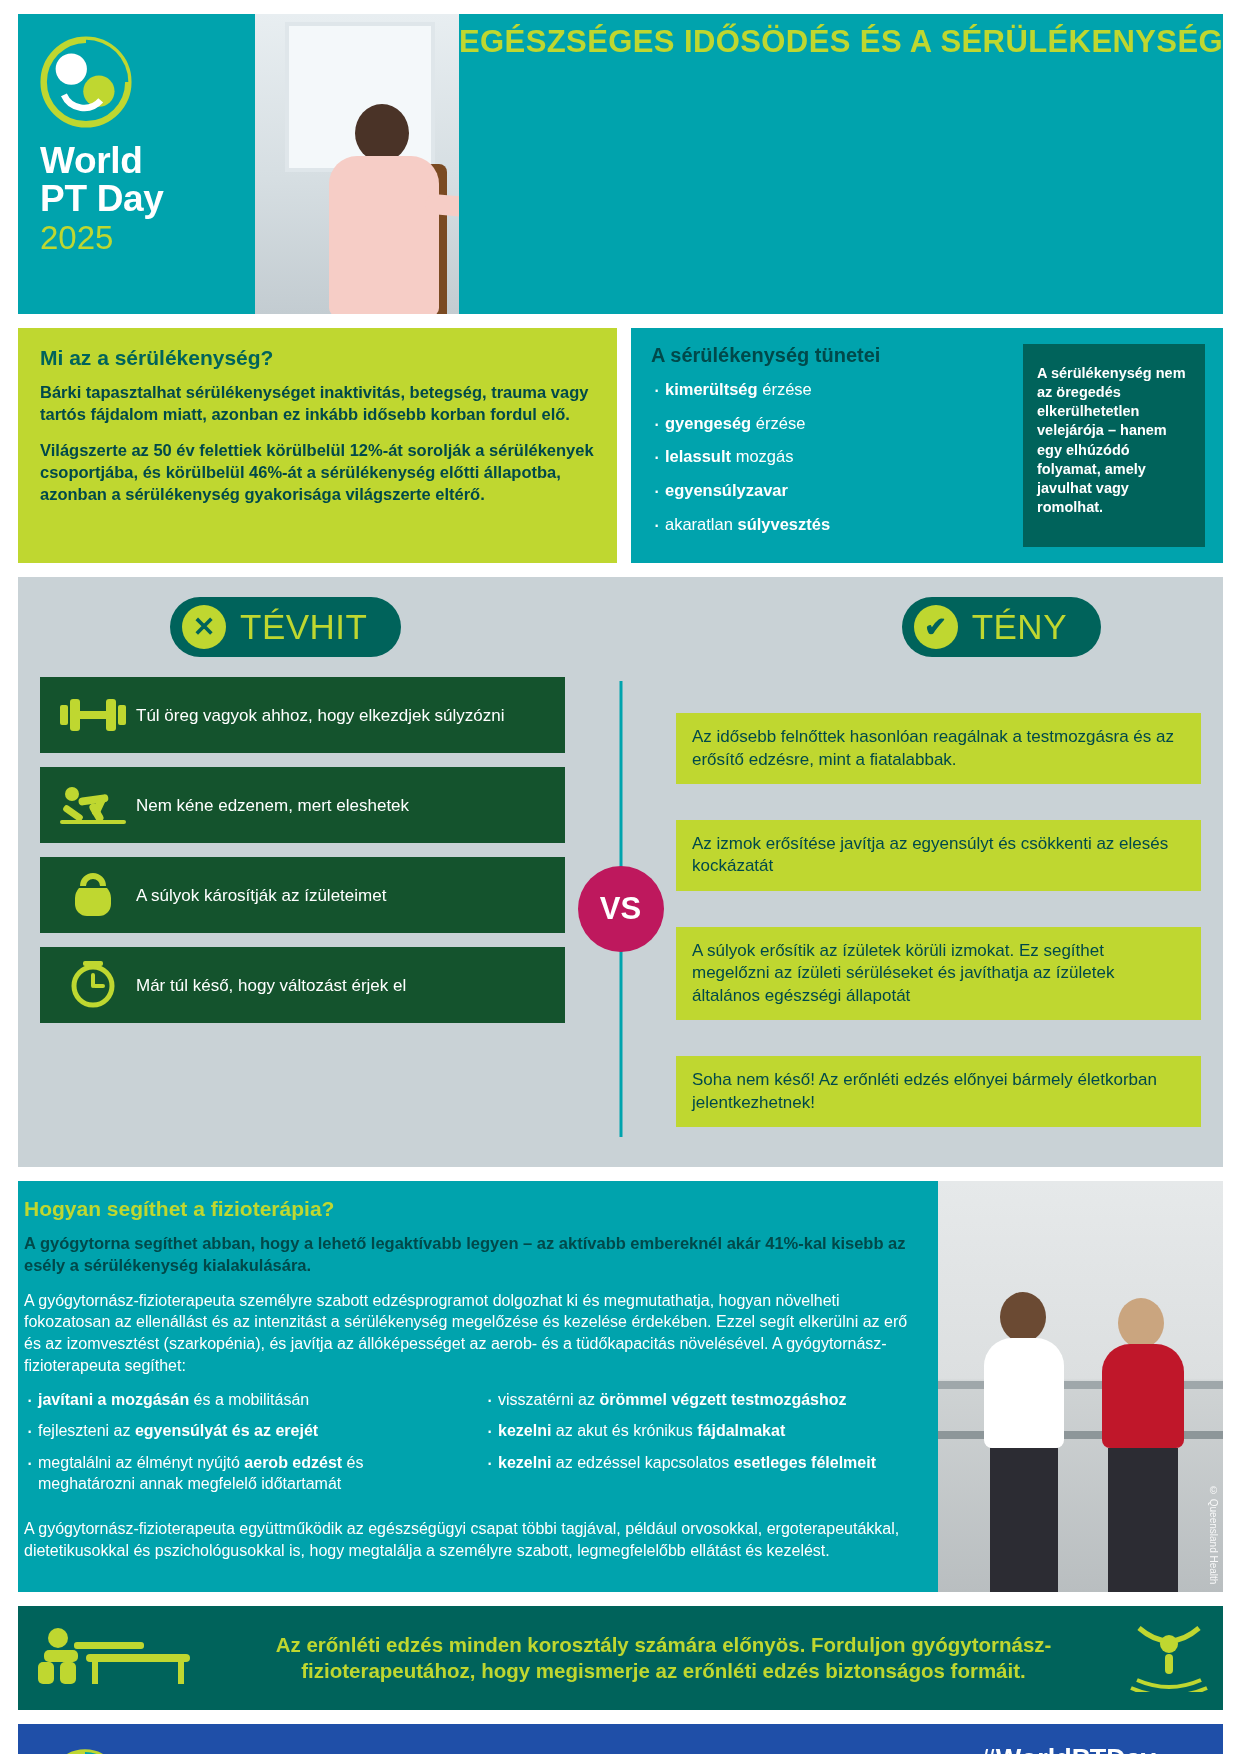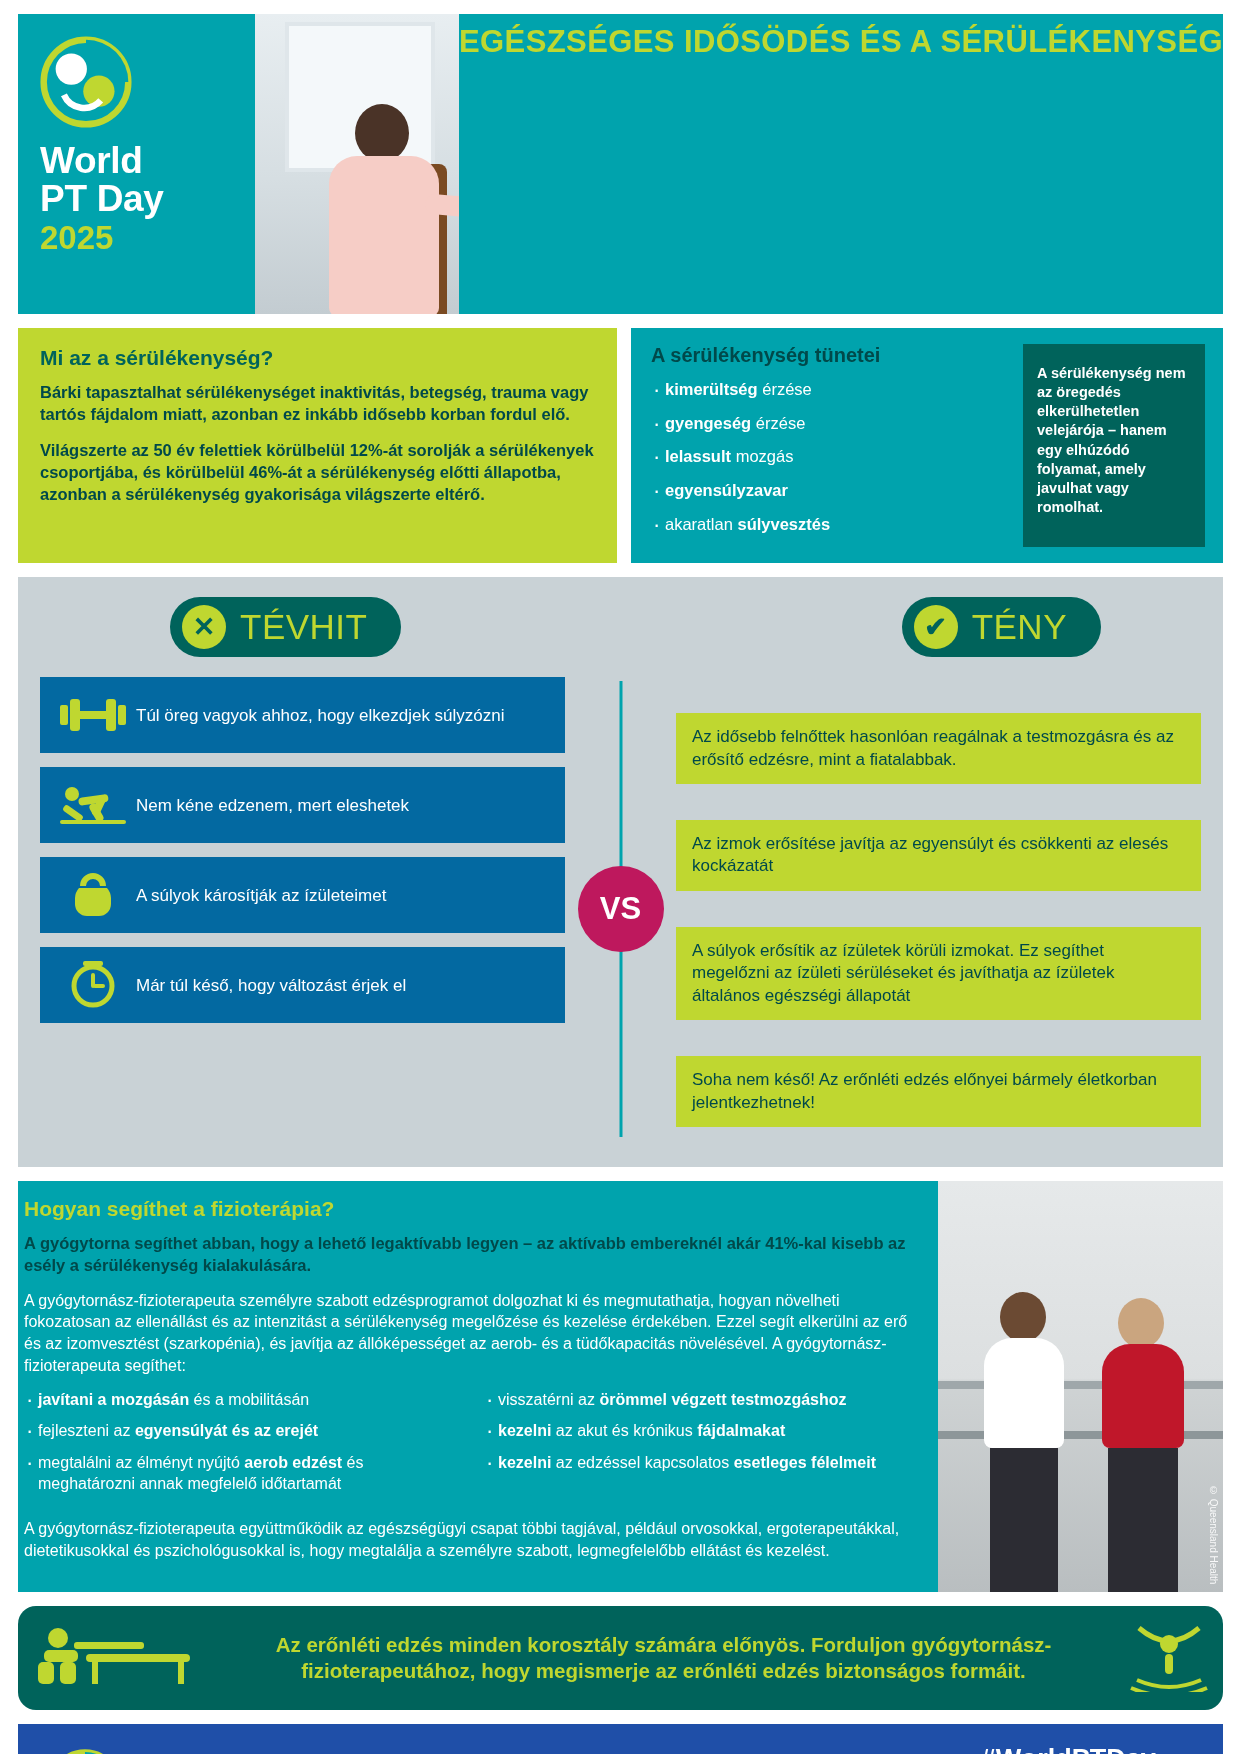--- a/index.html
+++ b/index.html
@@ -35,21 +35,21 @@
   .logo-title {
     color: #ffffff;
     font-size: 37px;
     font-weight: bold;
     line-height: 1.03;
     letter-spacing: -0.3px;
   }
   .logo-year {
     color: #BFD730;
     font-size: 33px;
-    font-weight: bold;
+    font-weight: normal;
     line-height: 1.1;
     margin-top: 2px;
   }
   .header-right { flex: 1; display: flex; }
   .header-photo {
     flex: 1;
     position: relative;
     overflow: hidden;
     background: #cdd6da;
   }
@@ -195,21 +195,21 @@
     width: 86px; height: 86px; border-radius: 50%;
     background: #be185d;
     color: #ffffff;
     font-size: 31px; font-weight: bold;
     display: flex; align-items: center; justify-content: center;
     z-index: 2;
   }
   .myth-item {
     display: flex;
     align-items: center;
-    background: #0369a1;
+    background: #14532d;
     color: #ffffff;
     min-height: 74px;
     margin-bottom: 14px;
     padding: 10px 16px 10px 10px;
   }
   .myth-icon {
     flex: 0 0 86px;
     height: 56px;
     display: flex; align-items: center; justify-content: center;
   }
@@ -285,21 +285,20 @@
   .rail { position:absolute; left:0; right:0; height:8px; background:#9fa7aa; }
 
   
   .cta {
     margin-top: 14px;
     background: #00635B;
     display: flex;
     align-items: center;
     padding: 14px 12px;
     min-height: 92px;
-    border-radius: 18px;
   }
   .cta-text {
     flex: 1;
     text-align: center;
     color: #BFD730;
     font-size: 20.5px;
     font-weight: bold;
     line-height: 1.3;
     padding: 0 16px;
   }

